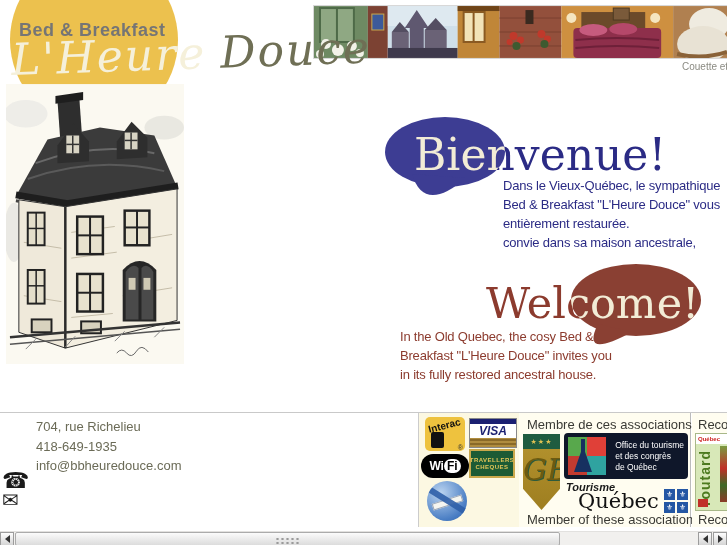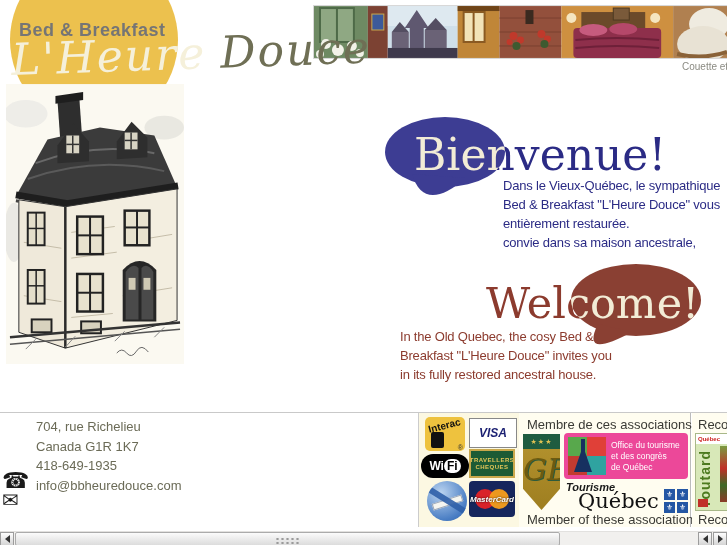--- a/index.html
+++ b/index.html
@@ -57,21 +57,21 @@
         color:#fff;display:flex;align-items:center;justify-content:center;
         font-weight:bold;font-size:12px;gap:0;}
   .wifi .fi{background:#fff;color:#000;border-radius:7px;padding:0 3px;}
   .nosmoke{left:8px;top:68px;width:40px;height:40px;border-radius:50%;
            background:radial-gradient(circle at 35% 30%,#BBD4F0,#4A7EC4 70%,#2F5FA8);}
   .nosmoke .cig{position:absolute;left:5px;top:18px;width:29px;height:5px;
                 background:#F5F5F0;border:1px solid #9AA6B8;transform:rotate(-18deg);}
   .nosmoke .slash{position:absolute;left:-3px;top:17px;width:48px;height:6px;
                   background:#2F5FA8;transform:rotate(32deg);opacity:.9;}
   .visa{left:50px;top:5px;width:46px;height:28px;border:1px solid #888;background:#fff;
-        display:flex;flex-direction:row;}
+        display:flex;flex-direction:column;}
   .visa .bt{height:5px;background:#1A1F71;}
   .visa .bm{flex:1;display:flex;align-items:center;justify-content:center;
             color:#1A1F71;font-style:italic;font-weight:bold;font-size:12px;}
   .visa .bb{height:9px;background:repeating-linear-gradient(0deg,#B08D3F,#B08D3F 2px,#8A6A28 2px,#8A6A28 4px);}
   .trav{left:50px;top:36px;width:46px;height:29px;background:#1C5B35;border:2px solid #C9A84C;
         box-sizing:border-box;color:#E4C658;display:flex;flex-direction:column;
         align-items:center;justify-content:center;font-weight:bold;font-size:6px;
         line-height:7px;letter-spacing:.5px;}
   .mc{left:50px;top:68px;width:46px;height:36px;background:#16265C;border-radius:4px;
       display:flex;align-items:center;justify-content:center;}
@@ -87,22 +87,22 @@
   .assoc-head{position:absolute;left:8px;top:4px;font-size:13px;color:#3A3A35;white-space:nowrap;}
   .assoc-foot{position:absolute;left:8px;top:99px;font-size:13px;color:#3A3A35;white-space:nowrap;}
   .shield{position:absolute;left:4px;top:21px;width:37px;height:76px;
           clip-path:polygon(0 0,100% 0,100% 72%,50% 100%,0 72%);
           background:linear-gradient(#B5942F,#9E7E20);}
   .shield .band{position:absolute;left:0;top:0;width:100%;height:15px;background:#1F5C40;
                 color:#E2C253;font-size:7px;text-align:center;line-height:15px;letter-spacing:1px;}
   .shield .mono{position:absolute;left:0;top:18px;width:100%;text-align:center;
                 font-family:"DejaVu Serif",serif;font-style:italic;font-size:30px;
                 color:#6D5A10;text-shadow:1px 1px 0 #2E5B3C;}
-  .office{position:absolute;left:45px;top:20px;width:124px;height:46px;background:#ec4899;
-          border-radius:4px;display:flex;padding:4px;gap:5px;box-sizing:border-box;}
+  .office{position:absolute;left:45px;top:20px;width:124px;height:46px;background:#0f172a;
+          border-radius:4px;display:flex;padding:4px;gap:5px;box-sizing:border-box;justify-content:space-between;}
   .office .art{width:38px;height:38px;position:relative;flex:none;
                display:grid;grid-template-columns:1fr 1fr;grid-template-rows:1fr 1fr;}
   .office .q1{background:#58A84C;} .office .q2{background:#E04038;}
   .office .q3{background:#C23B30;} .office .q4{background:#2FA3A0;}
   .office .castle{position:absolute;left:6px;bottom:3px;width:0;height:0;
                   border-left:9px solid transparent;border-right:9px solid transparent;
                   border-bottom:26px solid #173060;}
   .office .keep{position:absolute;left:13px;top:2px;width:4px;height:14px;background:#173060;}
   .office .lines{color:#fff;font-size:8.5px;line-height:11px;padding-top:3px;white-space:nowrap;}
   .tourisme{position:absolute;left:45px;top:69px;width:124px;height:30px;}
@@ -340,21 +340,20 @@
     <div>Breakfast "L'Heure Douce" invites you</div>
     <div>in its fully restored ancestral house.</div>
   </div>
 
   <div class="footer-line"></div>
 
   <div class="phone-glyph">☎</div>
   <div class="mail-glyph">✉</div>
   <div class="contact">
     <div>704, rue Richelieu</div>
-    <div>Canada G1R 1K7</div>
     <div>418-649-1935</div>
     <div>info@bbheuredouce.com</div>
   </div>
 
   <div class="pay-cell">
     <div class="badge interac">
       <span class="txt">Interac</span>
       <span class="card"></span>
       <span class="reg">®</span>
     </div>
@@ -367,25 +366,20 @@
       <span class="slash"></span>
     </div>
     <div class="badge visa">
       <span class="bt"></span>
       <span class="bm">VISA</span>
       <span class="bb"></span>
     </div>
     <div class="badge trav">
       <span>TRAVELLERS</span>
       <span>CHEQUES</span>
-    </div>
-    <div class="badge mc">
-      <span class="c1"></span>
-      <span class="c2"></span>
-      <span class="t">MasterCard</span>
     </div>
   </div>
 
   <div class="assoc-cell">
     <div class="assoc-head">Membre de ces associations</div>
     <div class="shield">
       <span class="band">★★★</span>
       <span class="mono">GB</span>
     </div>
     <div class="office">

